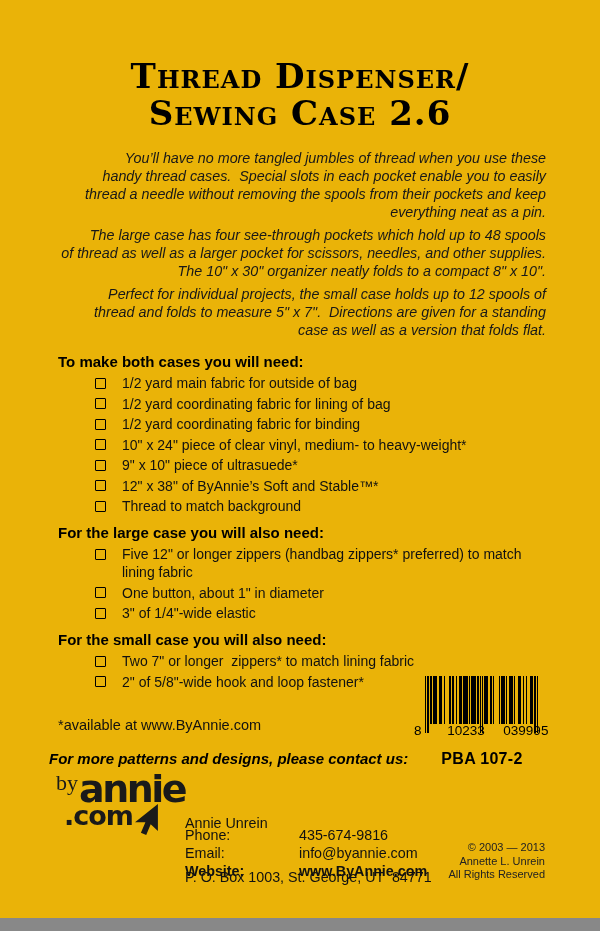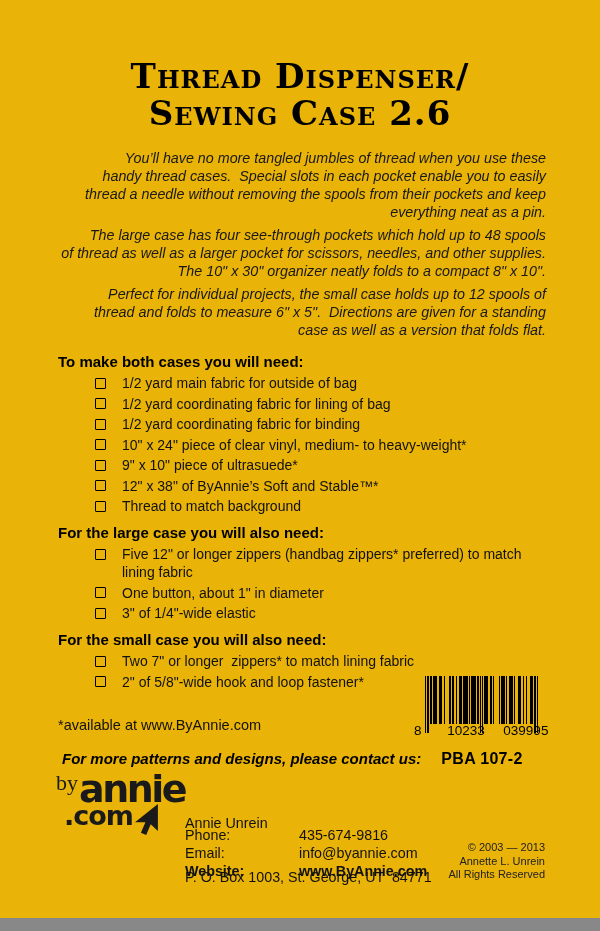--- a/index.html
+++ b/index.html
@@ -92,21 +92,21 @@
     margin-top:11px;
     text-align:center;
     font-weight:bold;
     font-size:16px;
     letter-spacing:0.3px;
     color:#000;
   }
   
   .contact-heading{
     position:absolute;
-    left:62px;top:750px;
+    left:49px;top:750px;
     font-size:15px;
     font-weight:bold;
     font-style:italic;
     color:#000;
   }
   .logo{position:absolute;left:56px;top:772px;color:#1a1a1a;}
   .logo-top{display:flex;align-items:flex-start;}
   .logo-by{
     font-family:"Liberation Serif",serif;
     font-size:22px;line-height:22px;
@@ -154,21 +154,21 @@
 <div class="page">
 
   <div class="title-block">
     <div>Thread Dispenser/</div>
     <div>Sewing Case 2.6</div>
   </div>
 
   <div class="intro">
     <p>You’ll have no more tangled jumbles of thread when you use these handy thread cases.  Special slots in each pocket enable you to easily thread a needle without removing the spools from their pockets and keep everything neat as a pin.</p>
     <p>The large case has four see-through pockets which hold up to 48 spools of thread as well as a larger pocket for scissors, needles, and other supplies.  The 10" x 30" organizer neatly folds to a compact 8" x 10".</p>
-    <p>Perfect for individual projects, the small case holds up to 12 spools of thread and folds to measure 6" x 5".  Directions are given for a standing case as well as a version that folds flat.</p>
+    <p>Perfect for individual projects, the small case holds up to 12 spools of thread and folds to measure 5" x 7".  Directions are given for a standing case as well as a version that folds flat.</p>
   </div>
 
   <div class="supplies">
 
     <div class="supply-section">
       <h2>To make both cases you will need:</h2>
       <div class="check-item">
         <span class="checkbox"></span>
         <span class="item-text">1/2 yard main fabric for outside of bag</span>
       </div>

